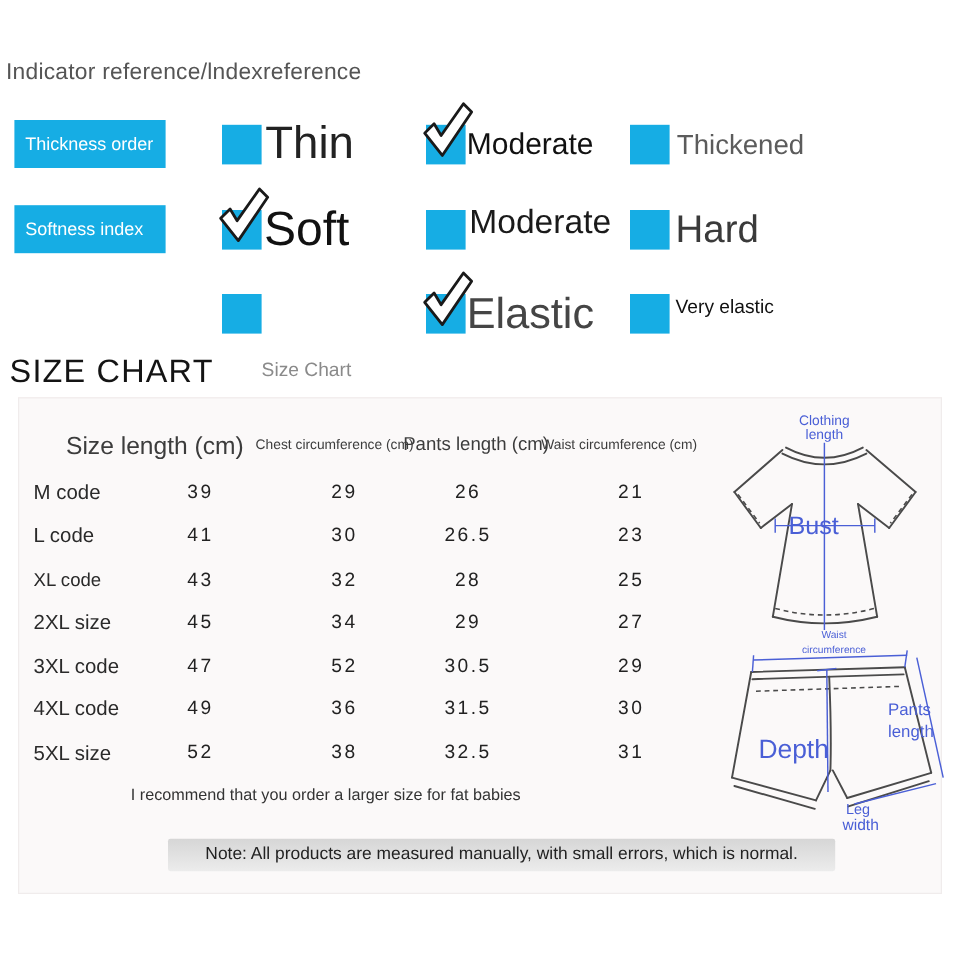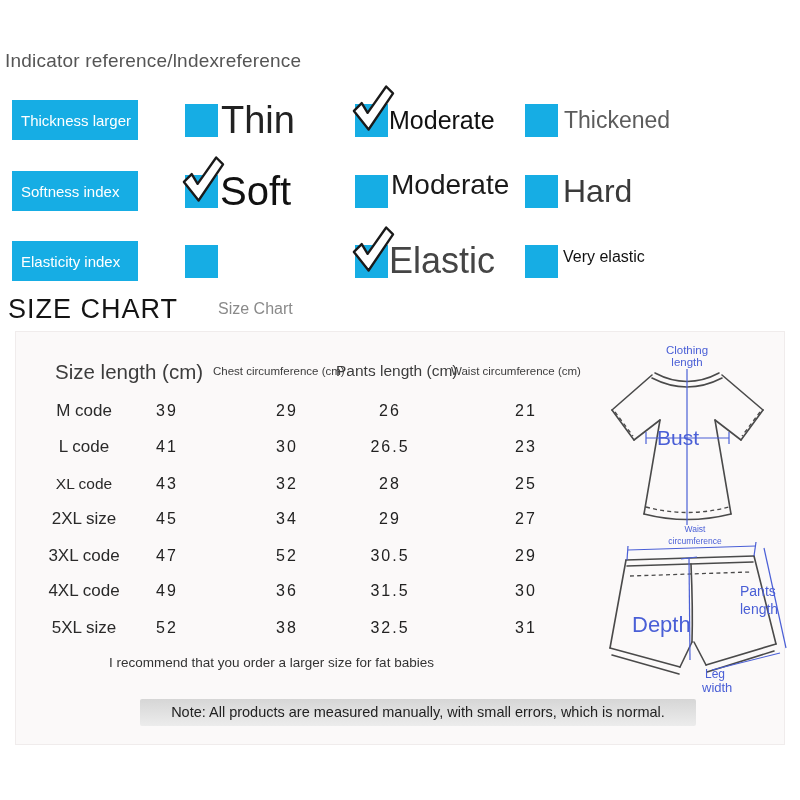--- a/index.html
+++ b/index.html
@@ -36,21 +36,21 @@
   .panel{position:absolute;left:15px;top:331px;width:770px;height:414px;background:#fbf9f9;
          border:1px solid #f0ecec;box-sizing:border-box;}
 
   .th{position:absolute;color:#3c3c3c;white-space:nowrap;}
   .th1{left:55px;top:360px;font-size:20.5px;}
   .th2{left:213px;top:365px;font-size:11.5px;}
   .th3{left:336px;top:362px;font-size:15.5px;}
   .th4{left:451px;top:365px;font-size:11.5px;}
 
   .trow{position:absolute;left:0;width:600px;height:30px;}
-  .size-cell{position:absolute;left:28px;width:112px;text-align:center;font-size:17px;color:#2a2a2a;line-height:30px;}
+  .size-cell{position:absolute;left:28px;width:112px;font-size:17px;color:#2a2a2a;line-height:30px;}
   .val{position:absolute;width:80px;text-align:center;font-size:16px;color:#222;letter-spacing:2px;line-height:30px;}
   .v0{left:127px}.v1{left:247px}.v2{left:350px}.v3{left:486px}
 
   .recommend{position:absolute;left:109px;top:655px;font-size:13.5px;color:#333;}
   .note-bar{position:absolute;left:140px;top:699px;width:556px;height:27px;
             background:linear-gradient(180deg,#d6d6d6,#ececec);border-radius:2px;
             text-align:center;line-height:27px;font-size:14.5px;color:#222;}
 
   
   .shirt-svg{position:absolute;left:600px;top:342px;}
@@ -60,23 +60,22 @@
   .mline{stroke:#4a5fd6;stroke-width:1.2;fill:none;}
   .mtxt{fill:#4a5fd6;font-family:"Liberation Sans",sans-serif;}
 </style>
 </head>
 <body>
 
 <div id="page">
 
   <div class="page-title">Indicator reference/lndexreference</div>
 
-  <div class="badge b1">Thickness larger</div>
+  <div class="badge b1">Thickness order</div>
   <div class="badge b2">Softness index</div>
-  <div class="badge b3">Elasticity index</div>
 
   <div class="opt r1 c1">
     <span class="sq">
       
     </span>
     <span class="t-thin">Thin</span>
   </div>
   <div class="opt r1 c2">
     <span class="sq">
       <svg class="check" viewBox="0 0 46 50">

